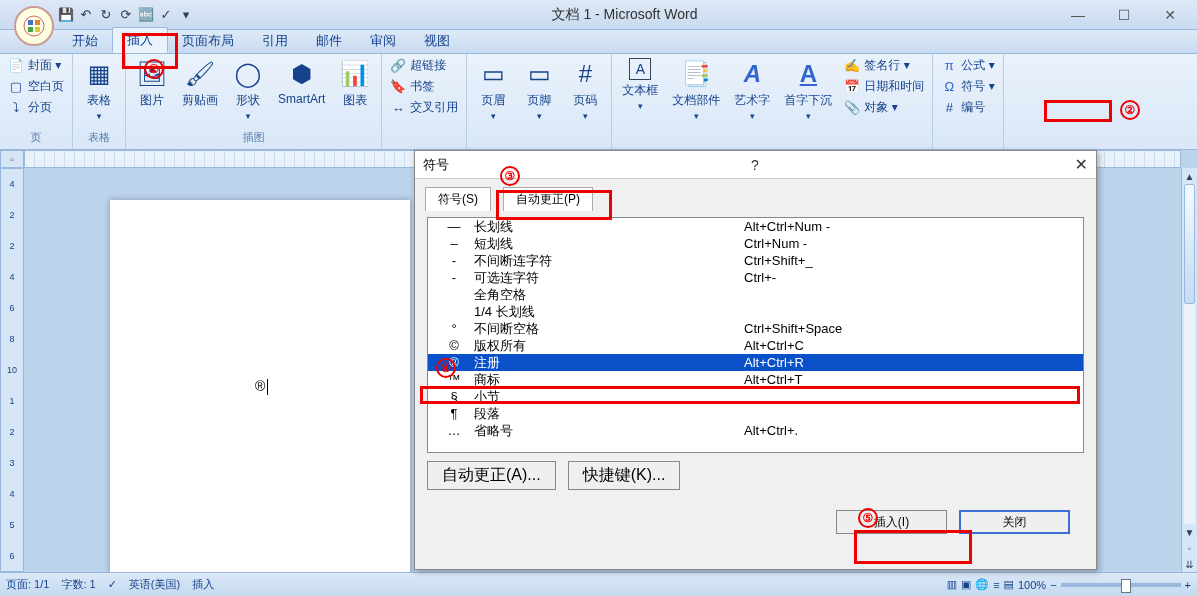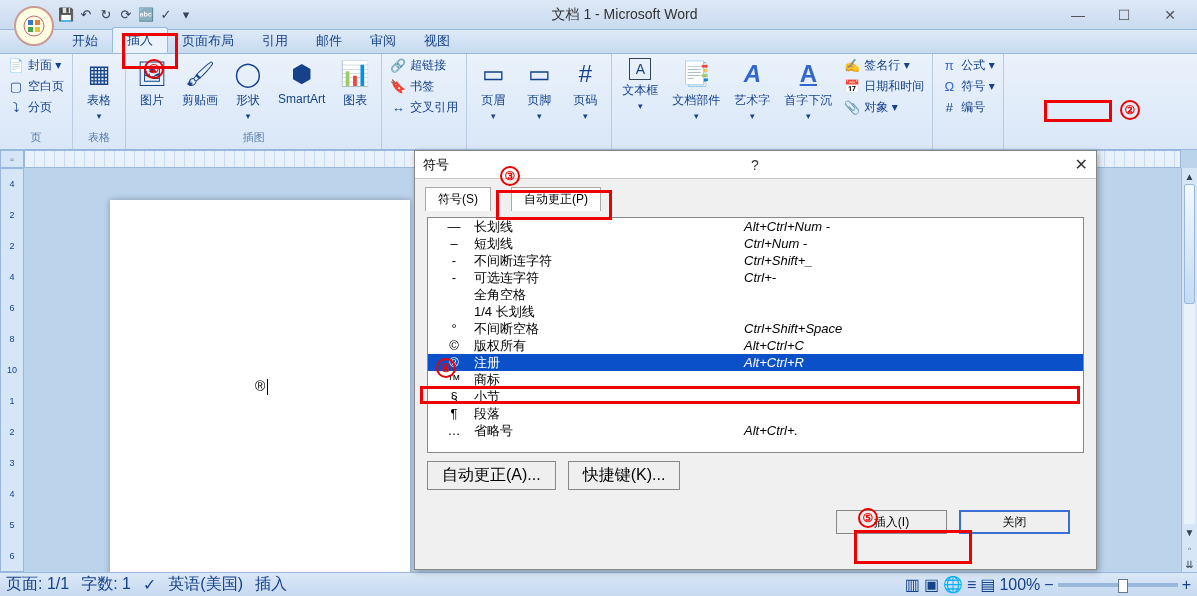--- a/index.html
+++ b/index.html
@@ -33,40 +33,40 @@
 .v-ruler { position: absolute; top: 18px; left: 0; width: 24px; bottom: 0; background: #d7e6f6; border:1px solid #9ab8dc; display:flex; flex-direction:column; justify-content:space-around; font-size:9px; color:#15428b; align-items:center;}
 .page { position: absolute; top: 50px; left: 110px; width: 300px; height: 480px; background: #fff; box-shadow: 0 0 6px rgba(0,0,0,.3); }
 .page .cursor { position: absolute; top: 178px; left: 145px; font-size: 14px; }
 .page .cursor::after { content:""; border-right:1px solid #000; margin-left:2px; height:16px; display:inline-block; vertical-align:middle;}
 
 .scrollbar-v{position:absolute; right:0; top:18px; bottom:0; width:16px; background:#d7e6f6; border-left:1px solid #9ab8dc;}
 .scrollbar-v .up,.scrollbar-v .down{height:16px; display:flex; align-items:center; justify-content:center; font-size:10px; color:#345;}
 .scrollbar-v .track{position:absolute; top:16px; bottom:48px; left:2px; right:2px; background:#e9f1fa;}
 .scrollbar-v .thumb{position:absolute; top:0; left:0; right:0; height:120px; background:linear-gradient(#f4f9fe,#c3dbf3); border:1px solid #9ab8dc; border-radius:2px;}
 
-.statusbar { position: absolute; bottom: 0; left: 0; right: 0; height: 24px; background: linear-gradient(#dbe8f7,#c5d9ef); border-top:1px solid #9ab8dc; display:flex; align-items:center; font-size:16px; color:#15428b; padding: 0 6px; gap:12px;}
+.statusbar { position: absolute; bottom: 0; left: 0; right: 0; height: 24px; background: linear-gradient(#dbe8f7,#c5d9ef); border-top:1px solid #9ab8dc; display:flex; align-items:center; font-size:11px; color:#15428b; padding: 0 6px; gap:12px;}
 .statusbar .right { margin-left:auto; display:flex; align-items:center; gap:4px;}
 .zoom-slider { width:120px; height:4px; background:#9ab8dc; position:relative;}
 .zoom-slider::before{content:""; position:absolute; left:50%; top:-4px; width:8px; height:12px; background:#fff; border:1px solid #678;}
 
 .dialog { position: absolute; top: 150px; left: 414px; width: 683px; height: 420px; background: #f0f0f0; border: 1px solid #888; box-shadow: 2px 2px 6px rgba(0,0,0,.3); z-index:20;}
 .dlg-title { height: 28px; background: #fff; display: flex; align-items: center; padding: 0 8px; font-size: 13px; border-bottom:1px solid #ccc;}
 .dlg-title .close { margin-left: auto; font-size: 16px; color:#333; }
 .dlg-title .help { margin-left: auto; margin-right: 14px; font-size: 14px; color:#333;}
-.dlg-tabs { display: flex; padding: 8px 10px 0; gap: 20px; }
+.dlg-tabs { display: flex; padding: 8px 10px 0; gap: 12px; }
 .dlg-tab { padding: 3px 12px; border: 1px solid #aaa; background: #fff; font-size: 12px; border-bottom: none; }
 .dlg-body { padding: 6px 12px; }
 .char-header { display:flex; font-size:12px; margin-bottom:2px;}
 .char-header span:first-child{ width: 320px; }
 .char-list { border: 1px solid #888; background: #fff; height: 236px; overflow: hidden; position: relative; font-family: "SimSun", monospace; font-size: 13px;}
 .char-row { display: flex; padding: 0 6px; line-height: 17px; }
 .char-row.selected { background: #0a50c8; color: #fff; }
 .char-row .sym { width: 40px; text-align: center; }
 .char-row .name { width: 270px; }
-.char-row .shortcut { flex: 1; font-style: italic; }
+.char-row .shortcut { flex: 1; }
 .dlg-buttons-row1 { display:flex; gap:12px; margin-top:8px;}
 .dlg-btn { padding: 3px 14px; border: 1px solid #888; background: #efefef; font-size: 16px; }
 .dlg-buttons-row2 { display:flex; justify-content:flex-end; gap:12px; margin-top: 20px; padding-right: 14px;}
 .dlg-btn2 { width: 111px; height: 24px; border: 1px solid #888; background: #efefef; font-size: 12px; display:flex; align-items:center; justify-content:center;}
 .dlg-btn2.primary { border: 2px solid #3a6fd8; }
 
 .redbox { position: absolute; border: 3px solid #e00; z-index: 30; pointer-events: none; }
 .marker { position: absolute; width: 20px; height: 20px; border: 2px solid #e00; border-radius: 50%; color: #e00; font-size: 12px; display: flex; align-items: center; justify-content: center; z-index: 31; font-weight: bold; background: transparent;}
 </style>
 </head>
@@ -349,20 +349,21 @@
           <span class="shortcut">Alt+Ctrl+C</span>
         </div>
         <div class="char-row selected">
           <span class="sym">®</span>
           <span class="name">注册</span>
           <span class="shortcut">Alt+Ctrl+R</span>
         </div>
         <div class="char-row">
           <span class="sym">™</span>
           <span class="name">商标</span>
+          <span class="shortcut">Alt+Ctrl+T</span>
         </div>
         <div class="char-row">
           <span class="sym">§</span>
           <span class="name">小节</span>
           <span class="shortcut"></span>
         </div>
         <div class="char-row">
           <span class="sym">¶</span>
           <span class="name">段落</span>
           <span class="shortcut"></span>

